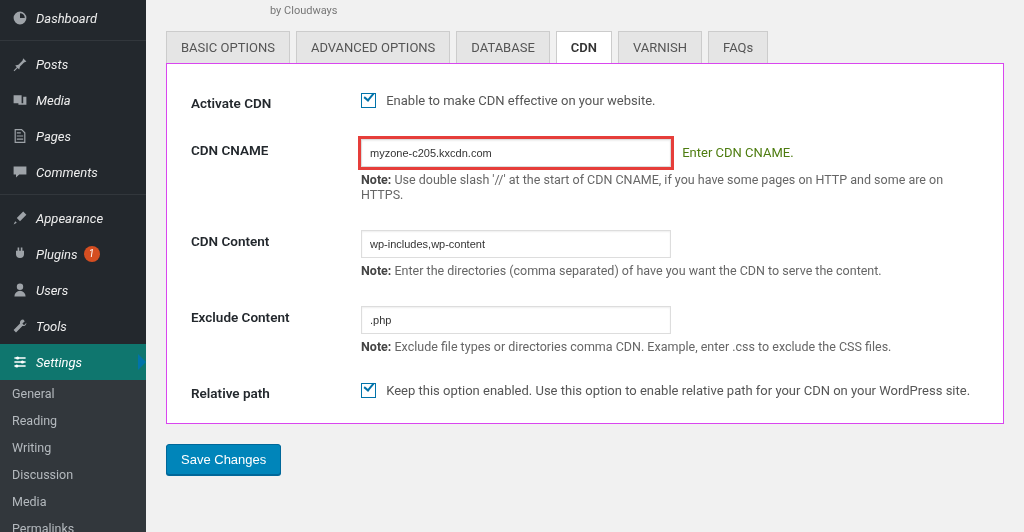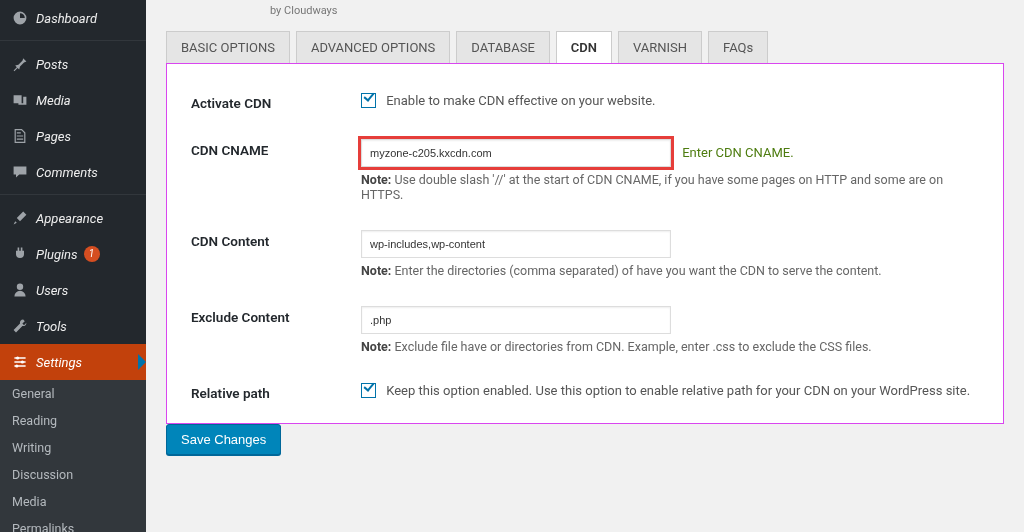--- a/index.html
+++ b/index.html
@@ -1,21 +1,21 @@
 <!DOCTYPE html>
 <html><head>
 <meta charset="utf-8">
 <style>
   * { box-sizing: border-box; margin: 0; padding: 0; }
   body { font-family: -apple-system, BlinkMacSystemFont, "Segoe UI", Roboto, Helvetica, Arial, sans-serif; font-size: 13px; color: #444; background: #f1f1f1; width: 1024px; height: 532px; overflow: hidden; }
 
   
   .sidebar { position: absolute; left: 0; top: 0; width: 146px; height: 532px; background: #23282d; color: #eee; }
   .sidebar-item { display: flex; align-items: center; padding: 8px 10px; cursor: pointer; color: #eee; font-size: 13px; font-style: italic; }
-  .sidebar-item.active { background: #c2410c; color: #fff; position: relative; }
+  .sidebar-item.active { background: #0f766e; color: #fff; position: relative; }
   .sidebar-item.active::after{
     content:""; position:absolute; right:-8px; top:50%; transform:translateY(-50%);
     border:8px solid transparent; border-left-color:#0073aa;
   }
   .sidebar-item .icon { width: 20px; height: 20px; margin-right: 6px; display:flex; align-items:center; justify-content:center; color: rgba(240,245,250,.6); }
   .sidebar-item.active .icon { color: #fff; }
   .sidebar-sep { height: 6px; border-top: 1px solid #32373c; margin: 4px 0 0 0; }
 
   .sidebar-sub { background: #32373c; color: #b4b9be; }
   .sidebar-sub .sub-item { padding: 6px 12px; font-size: 12.5px; cursor: pointer; }
@@ -42,21 +42,21 @@
   .checkbox.checked::after{ content:""; position:absolute; left:2px; top:-1px; width:8px; height:4px; border:2px solid #0073aa; border-top:none; border-right:none; transform:rotate(-50deg);}
   .cb-label { vertical-align:middle; }
 
   .text-input { width: 310px; height: 28px; border:1px solid #ddd; box-shadow: inset 0 1px 2px rgba(0,0,0,.07); padding: 0 8px; font-size:11px; color:#333; }
   .highlight { outline: 3px solid #e63e3a; outline-offset: 0; }
 
   .note { margin-top:5px; font-size:12.5px; color:#666; }
   .note b { color:#444; }
   .hint { margin-left:8px; color:#4d7c0f; }
 
-  .save-btn { display:inline-block; background:#0085ba; border:1px solid #006799; color:#fff; padding:7px 14px; font-size:13px; border-radius:3px; cursor:pointer; box-shadow:0 1px 0 #006799;}
+  .save-btn { display:inline-block; margin-top: 20px; background:#0085ba; border:1px solid #006799; color:#fff; padding:7px 14px; font-size:13px; border-radius:3px; cursor:pointer; box-shadow:0 1px 0 #006799;}
 
   .icon svg { width:16px; height:16px; fill: currentColor; }
 </style>
 </head>
 <body>
 
 <div class="sidebar">
   <div class="sidebar-item">
     <span class="icon">
         <svg viewBox="0 0 20 20">
@@ -193,21 +193,21 @@
       <div class="row-content">
         <input type="text" class="text-input" value="wp-includes,wp-content" style="">
         <div class="note"><b>Note:</b><span> Enter the directories (comma separated) of have you want the CDN to serve the content.</span></div>
       </div>
     </div>
 
     <div class="row">
       <div class="row-label">Exclude Content</div>
       <div class="row-content">
         <input type="text" class="text-input" value=".php" style="">
-        <div class="note"><b>Note:</b><span> Exclude file have or directories from CDN. Example, enter .css to exclude the CSS files.</span></div>
+        <div class="note"><b>Note:</b><span> Exclude file types or directories comma CDN. Example, enter .css to exclude the CSS files.</span></div>
       </div>
     </div>
 
     <div class="row" style="padding-bottom:4px">
       <div class="row-label">Relative path</div>
       <div class="row-content">
         <span class="checkbox checked"></span>
         <span class="cb-label">Keep this option enabled. Use this option to enable relative path for your CDN on your WordPress site.</span>
       </div>
     </div>

